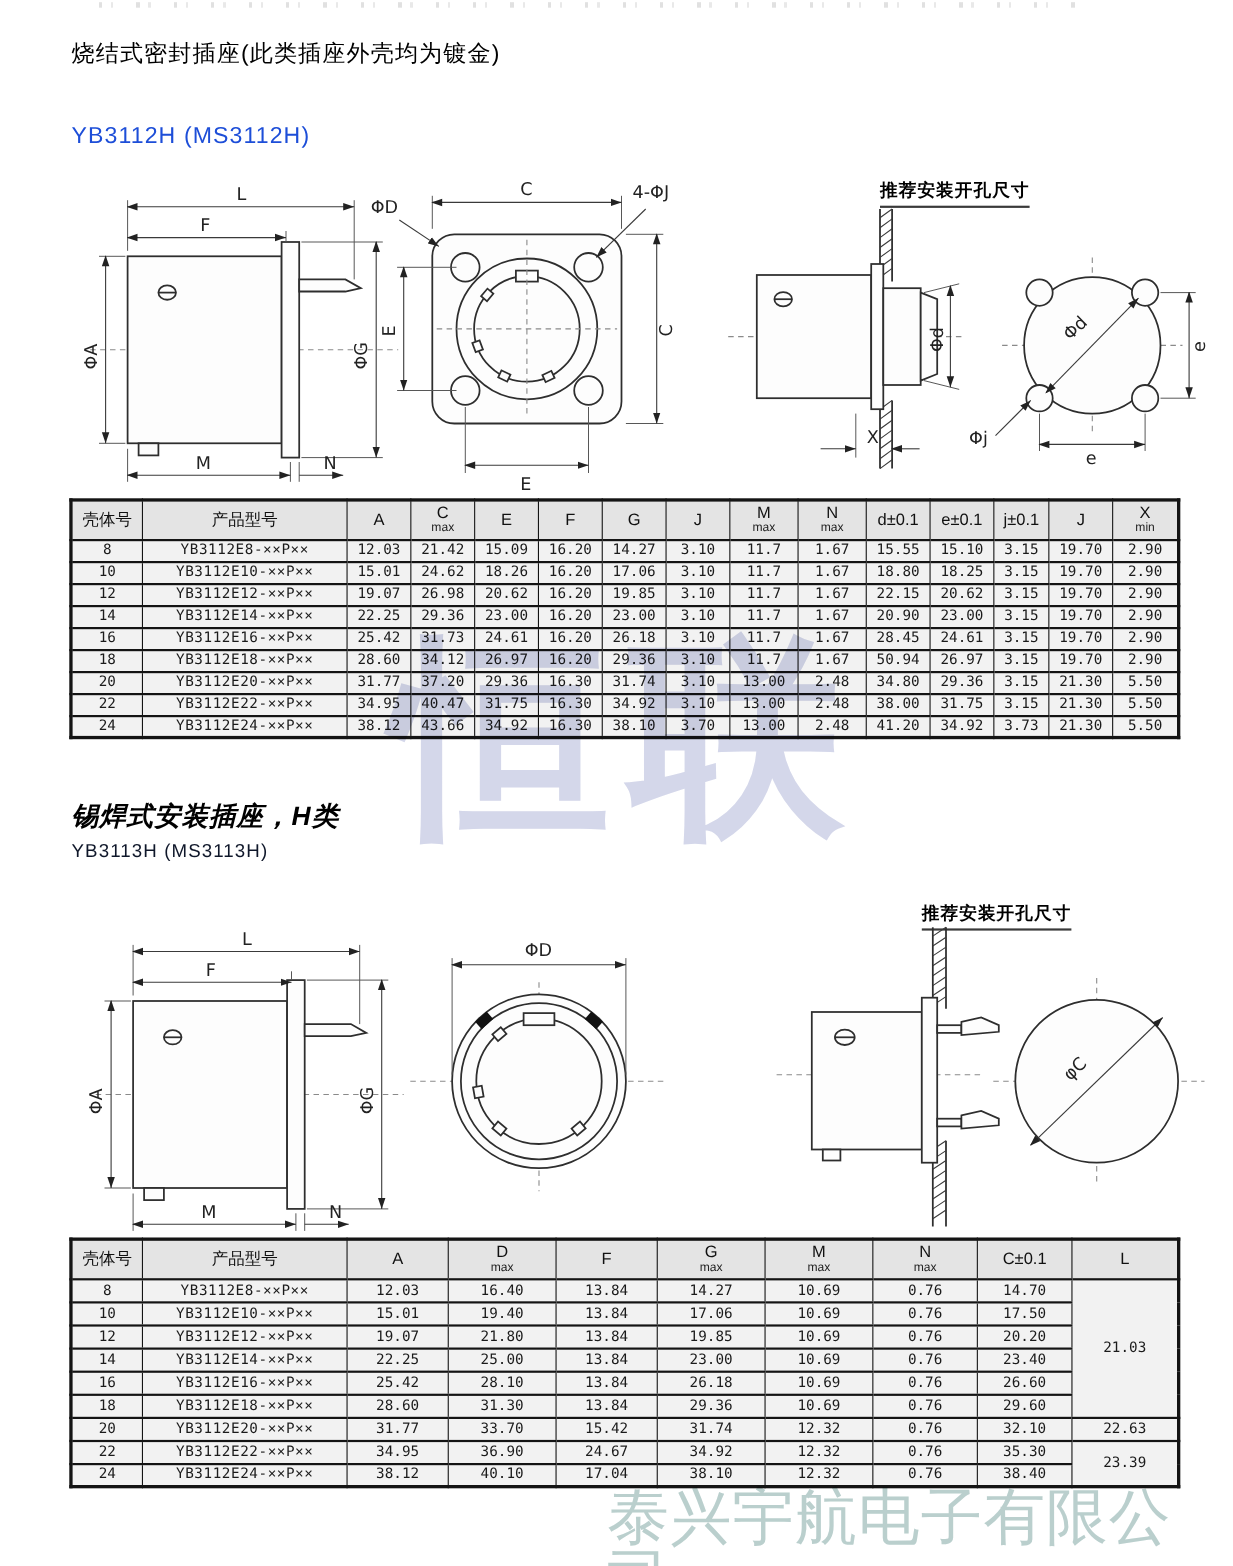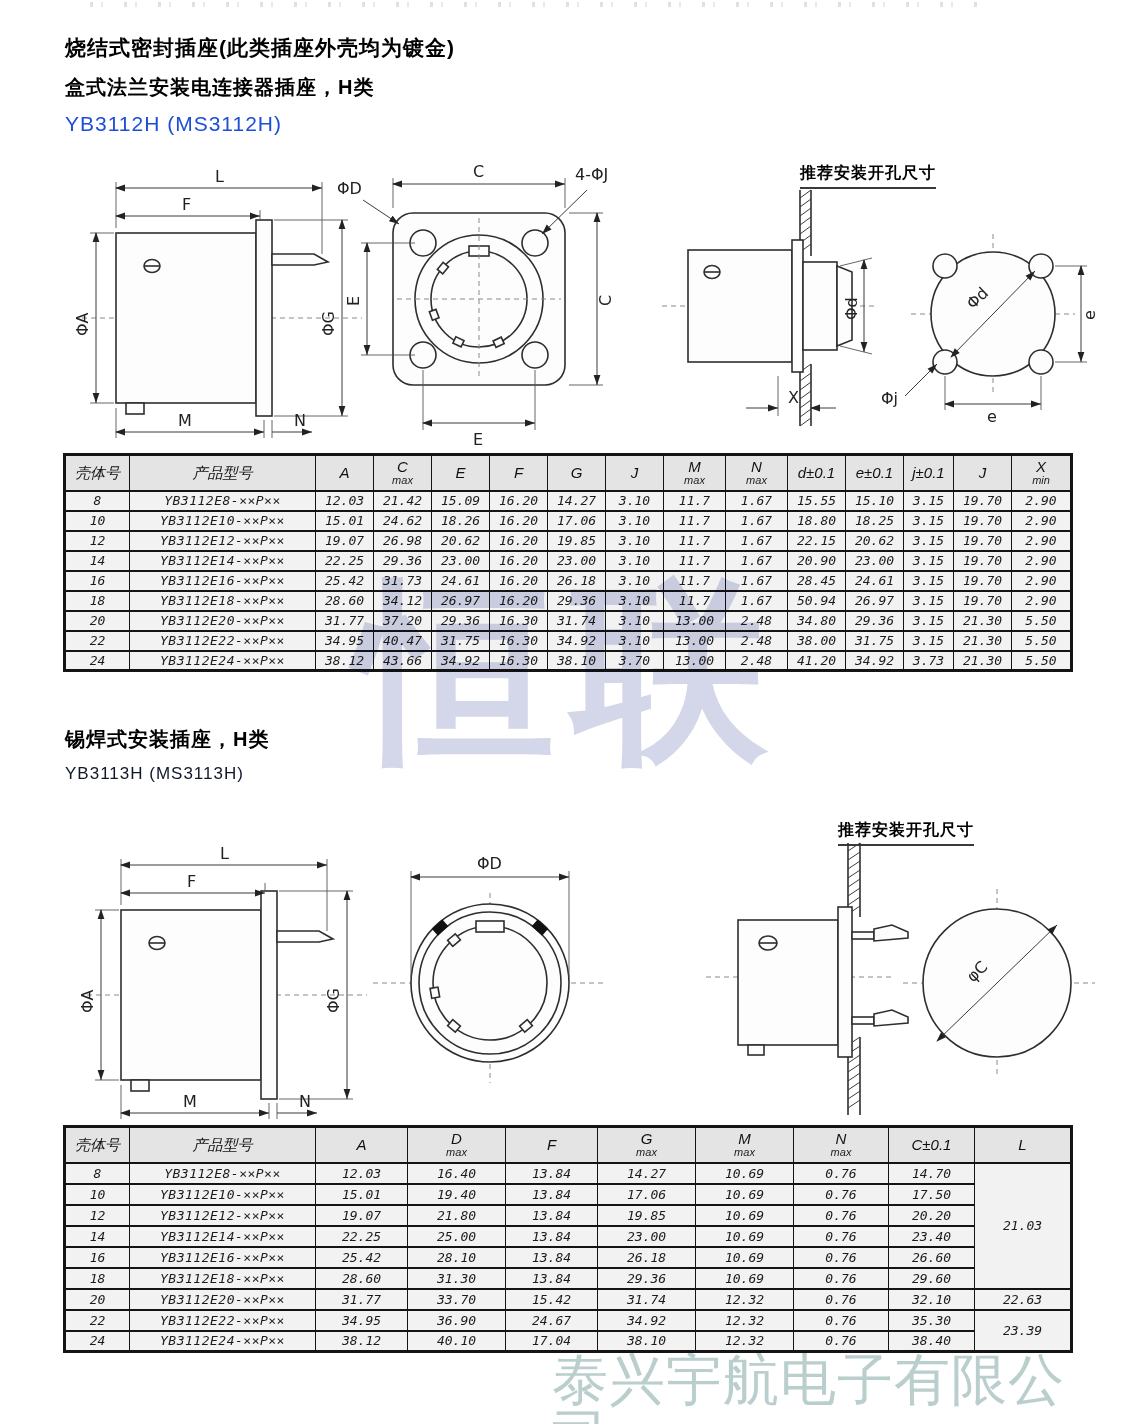--- a/index.html
+++ b/index.html
@@ -3,41 +3,41 @@
 <meta charset="utf-8">
 <style>
   * { margin:0; padding:0; box-sizing:border-box; }
   body { background:#ffffff; font-family:"Liberation Sans", sans-serif; }
   .page { position:relative; width:1121px; height:1424px; background:#fff; overflow:hidden; }
 
   
   .top-strip { position:absolute; left:90px; top:2px; width:890px; height:5px; opacity:.30;
     background:repeating-linear-gradient(90deg, #9a9a9a 0 3px, transparent 3px 11px, #b5b5b5 11px 13px, transparent 13px 34px); }
 
-  .t1 { position:absolute; left:65px; top:34px; font-size:21px; font-weight:700; color:#000; letter-spacing:1px;}
+  .t1 { position:absolute; left:65px; top:34px; font-size:21px; font-weight:400; color:#000; letter-spacing:1px;}
   .t2 { position:absolute; left:65px; top:74px; font-size:20px; font-weight:700; color:#000; letter-spacing:1px;}
   .model { position:absolute; left:65px; top:112px; font-size:21px; font-weight:400; color:#1d4ed8; letter-spacing:1px;}
-  .t3 { position:absolute; left:65px; top:726px; font-size:20px; font-weight:700; color:#000; letter-spacing:1px;}
+  .t3 { position:absolute; left:65px; top:726px; font-size:24px; font-weight:700; color:#000; letter-spacing:1px;font-style:italic;}
   .model2 { position:absolute; left:65px; top:764px; font-size:17px; font-weight:400; color:#0f172a; letter-spacing:1px;}
 
   .rec-title { position:absolute; font-size:16px; font-weight:700; color:#000000;
     border-bottom:2px solid #3a3a3a; padding-bottom:3px; letter-spacing:1px; }
   .rec-1 { left:800px; top:163px; }
   .rec-2 { left:838px; top:820px; }
 
   svg { position:absolute; overflow:visible; }
   .ln  { stroke:#2e2e2e; stroke-width:1.6; fill:none; }
   .lnf { stroke:#2e2e2e; stroke-width:1.6; fill:#fdfdfd; }
   .dim { stroke:#3a3a3a; stroke-width:1; fill:none; }
   .ext { stroke:#555; stroke-width:.9; fill:none; }
   .cl  { stroke:#8a8a8a; stroke-width:1; stroke-dasharray:5 4; fill:none; }
   .hat { stroke:#3a3a3a; stroke-width:1; fill:none; }
   .dimtxt { font-family:"DejaVu Sans", sans-serif; font-size:16px; fill:#222; }
 
-  table { position:absolute; border-collapse:collapse; table-layout:fixed; background:#f2f2f2;font-style:italic; }
+  table { position:absolute; border-collapse:collapse; table-layout:fixed; background:#f2f2f2; }
   #t1 { left:63px; top:453px; width:1007px; }
   #t2 { left:63px; top:1125px; width:1007px; }
   th, td { border:1px solid #141414; border-top-width:2px; border-bottom-width:2px; text-align:center; vertical-align:middle; }
   table { border:3px solid #141414; }
   th { background:#e4e4e4; font-weight:400; font-size:15px; color:#111; height:36px; line-height:1.05; }
   th .hs { font-size:11px; color:#222; }
   td { background:#f2f2f2; font-family:"DejaVu Sans Mono", monospace; font-size:13px; color:#1b1b1b; height:20px; padding:0 1px; white-space:nowrap; }
   #t2 td { height:21px; }
   td.model-cell { letter-spacing:.5px; }
 
@@ -60,21 +60,20 @@
         </marker>
     <marker id="aS" markerWidth="11" markerHeight="8" refX="1" refY="4" orient="auto" markerUnits="userSpaceOnUse">
       <path d="M10,0.6 L0,4 L10,7.4 Z" fill="#222"></path>
         </marker>
   </defs>
     </svg>
 
   <div class="top-strip"></div>
 
   <div class="t1">烧结式密封插座(此类插座外壳均为镀金)</div>
-  <div class="t2">盒式法兰安装电连接器插座，H类</div>
   <div class="model">YB3112H (MS3112H)</div>
 
   <div class="rec-title rec-1">推荐安装开孔尺寸</div>
 
   <svg style="left:70px; top:158px;" width="300" height="292" viewBox="0 0 300 292">
     <line class="cl" x1="12" y1="160" x2="292" y2="160"></line>
     <rect class="lnf" x="46" y="75" width="140" height="170"></rect>
     <rect class="lnf" x="186" y="62" width="16" height="196"></rect>
     <path class="lnf" d="M202,96 L244,96 L258,104 L244,107 L202,107 Z"></path>
     <rect class="lnf" x="56" y="245" width="18" height="11"></rect>

